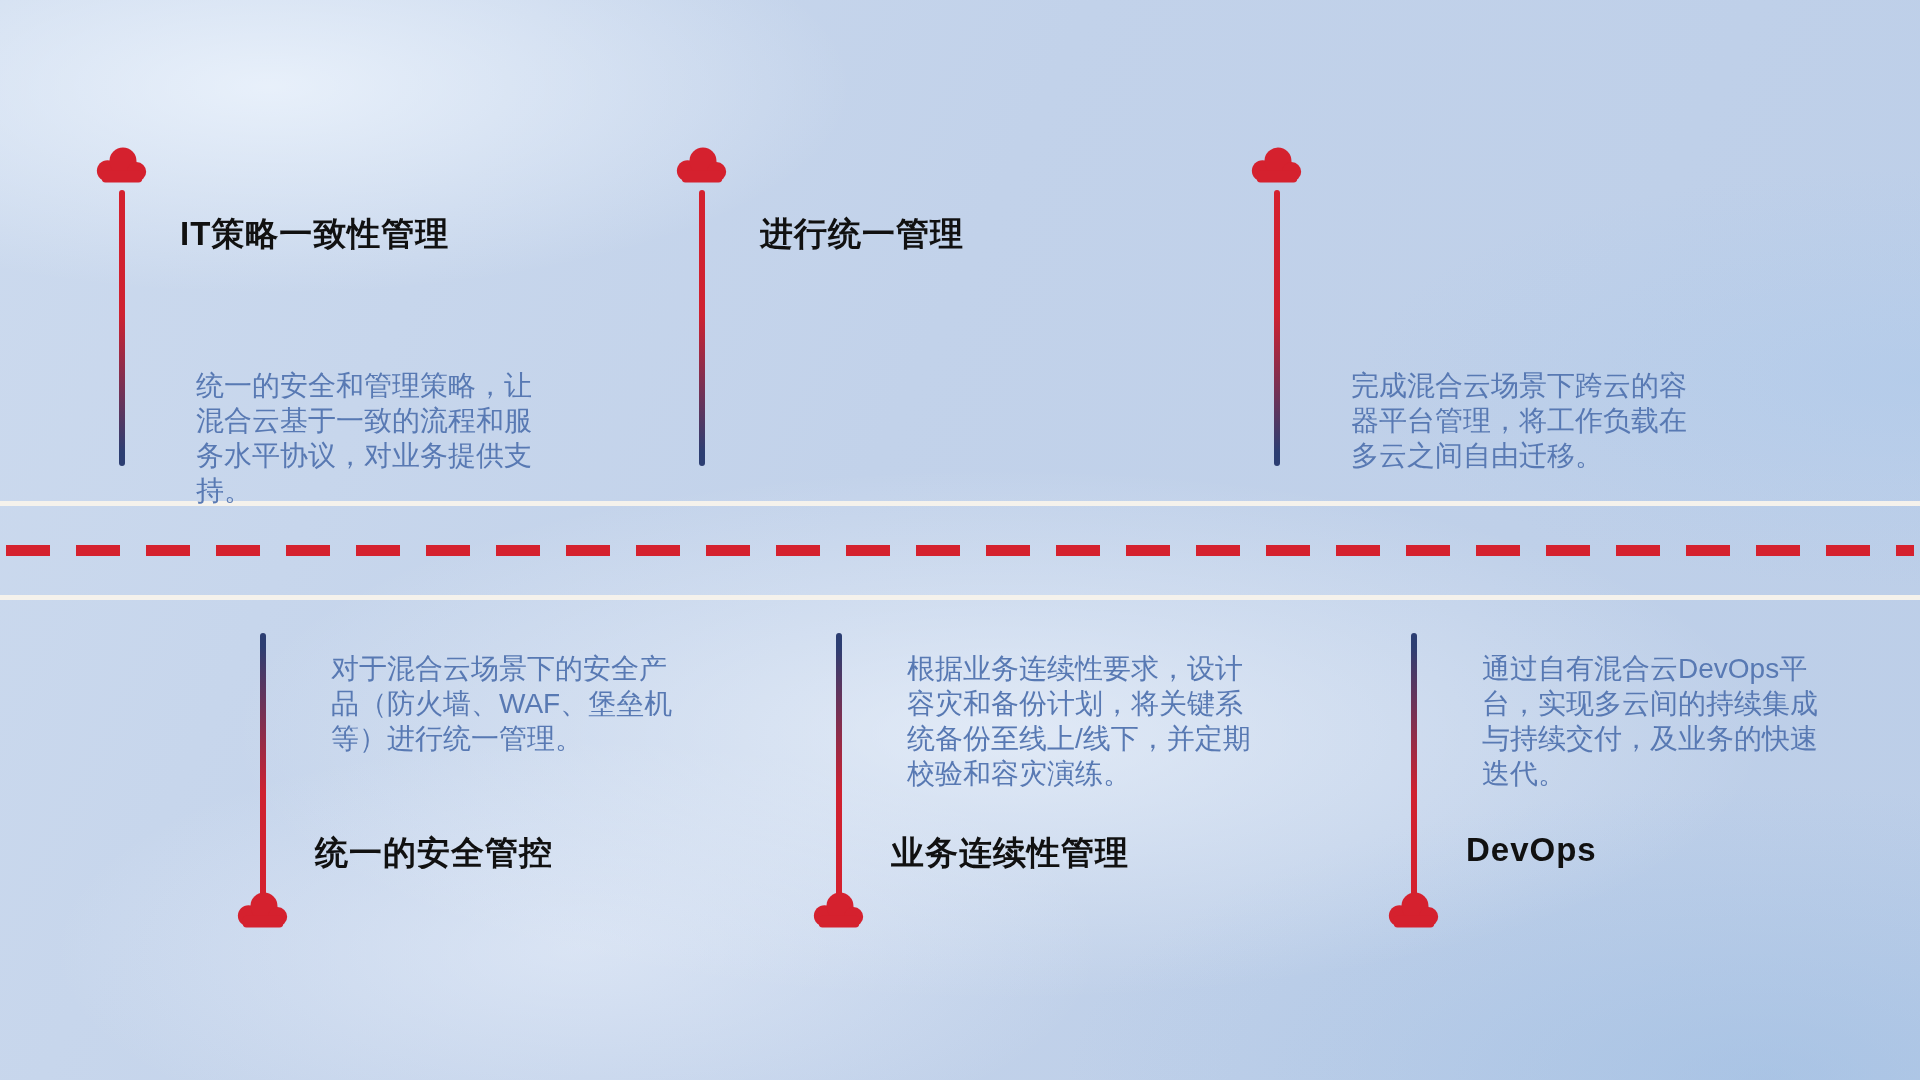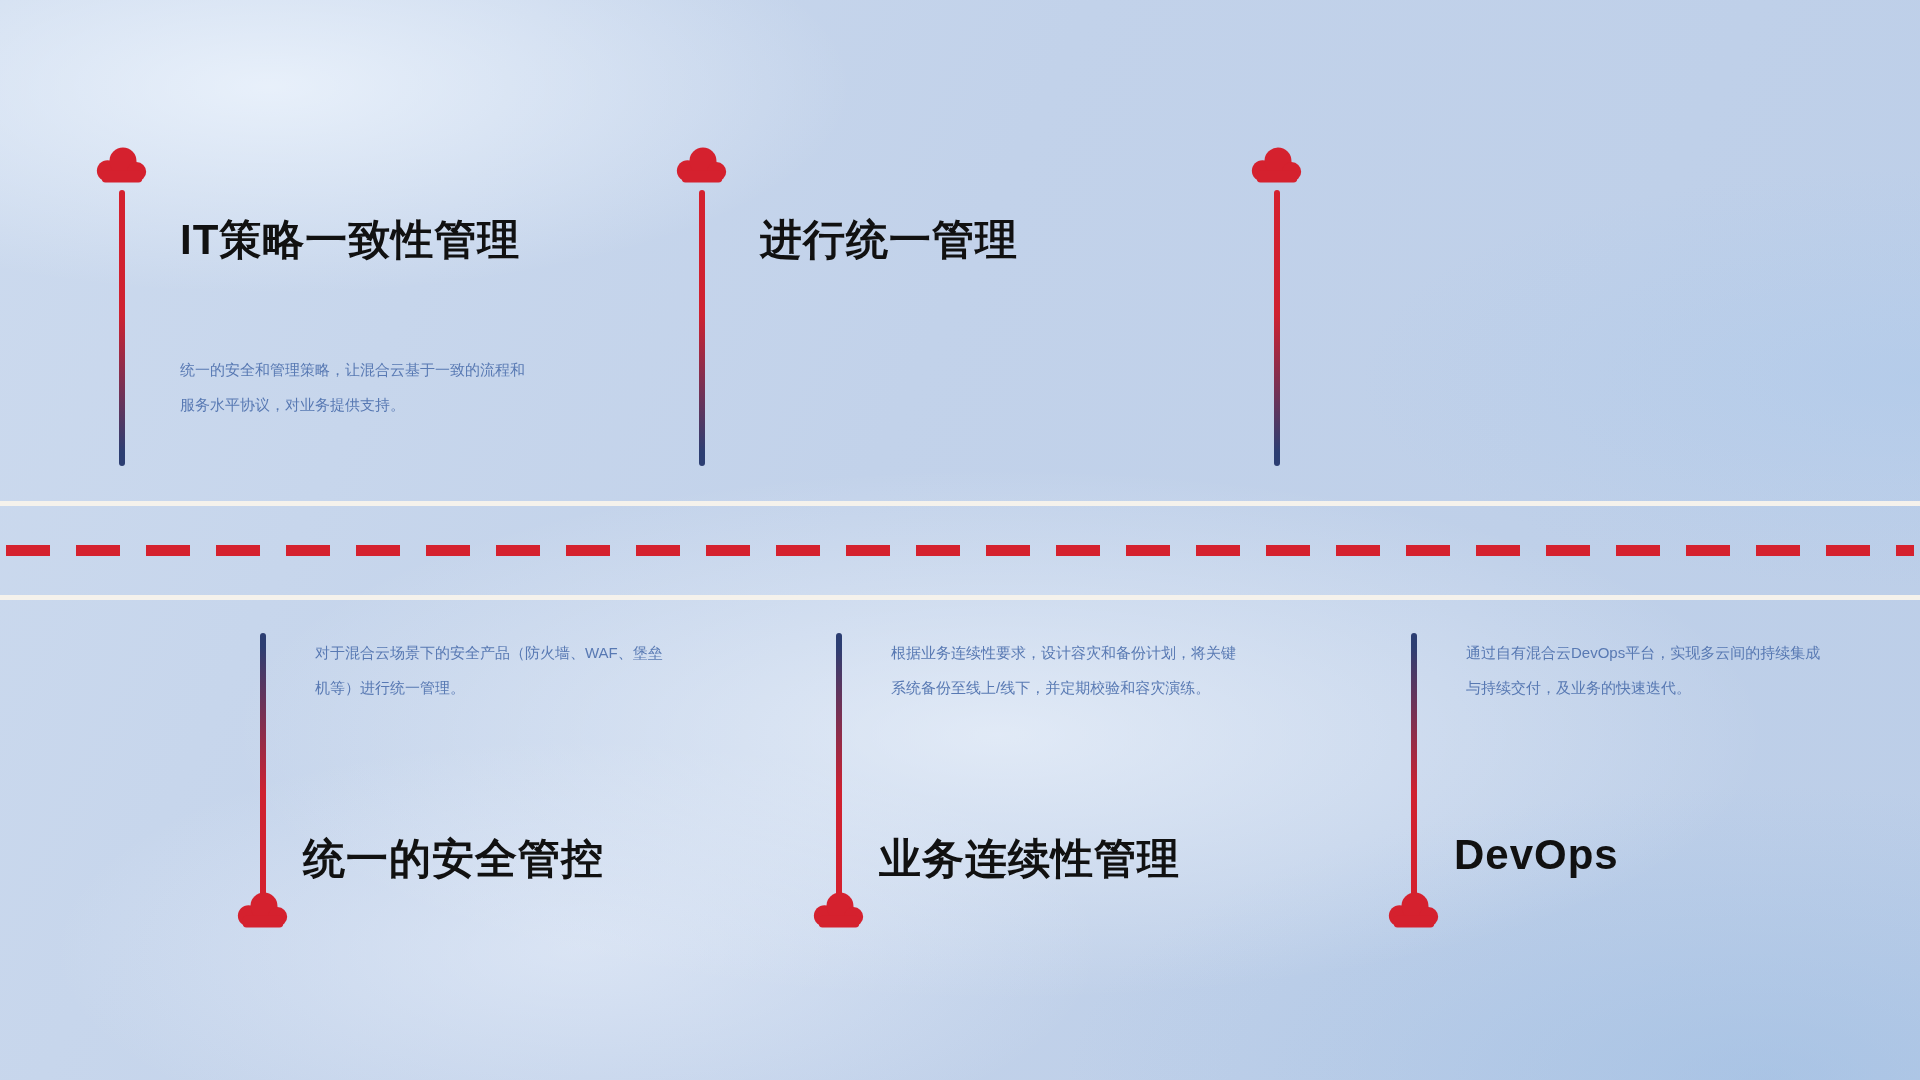--- a/index.html
+++ b/index.html
@@ -37,28 +37,28 @@
   .item-top .cloud{top:-14px;}
   .item-bottom .cloud{top:258px;}
   .cloud svg{width:100%;height:100%;display:block;fill:var(--accent_red,#d5212e);}
   .stem{position:absolute;left:-3px;width:6px;border-radius:3px;}
   .stem-down{top:30px;height:276px;
     background:linear-gradient(to bottom,#d5212e 0%,#cf2130 45%,#2c3e72 95%);}
   .stem-up{top:0;height:266px;
     background:linear-gradient(to bottom,#2c3e72 5%,#cf2130 60%,#d5212e 100%);}
   .title{
     position:absolute;left:58px;margin:0;
-    font-size:42px;font-weight:700;color:var(--title_text,#111);
+    font-size:33px;font-weight:700;color:var(--title_text,#111);
     letter-spacing:1px;white-space:nowrap;
   }
   .item-top .title{top:52px;}
-  .item-bottom .title{top:198px;left:40px;}
+  .item-bottom .title{top:198px;left:52px;}
   .desc{
-    position:absolute;left:58px;margin:0;width:358px;
-    font-size:15px;line-height:35px;color:var(--desc_text,#5879b3);
+    position:absolute;left:58px;margin:16px;width:358px;
+    font-size:28px;line-height:35px;color:var(--desc_text,#5879b3);
   }
   .item-top .desc{top:192px;}
   .item-bottom .desc{top:2px;left:52px;}
 </style>
 </head>
 <body>
 
 <div class="stage">
 
   <div class="road-line top"></div>
@@ -95,20 +95,21 @@
   <section class="item item-top" style="left:1277px">
     <span class="cloud">
       <svg viewBox="0 0 60 38" aria-hidden="true">
         <circle cx="15" cy="25" r="11"></circle>
           <circle cx="31" cy="15" r="14"></circle>
         <circle cx="45" cy="26" r="10"></circle>
           <rect x="9" y="25" width="42" height="12" rx="4"></rect>
       </svg>
     </span>
     <span class="stem stem-down"></span>
+    <p class="desc">完成混合云场景下跨云的容器平台管理，将工作负载在多云之间自由迁移。</p>
   </section>
 
   <section class="item item-bottom" style="left:263px">
     <span class="stem stem-up"></span>
     <span class="cloud">
       <svg viewBox="0 0 60 38" aria-hidden="true">
         <circle cx="15" cy="25" r="11"></circle>
           <circle cx="31" cy="15" r="14"></circle>
         <circle cx="45" cy="26" r="10"></circle>
           <rect x="9" y="25" width="42" height="12" rx="4"></rect>

